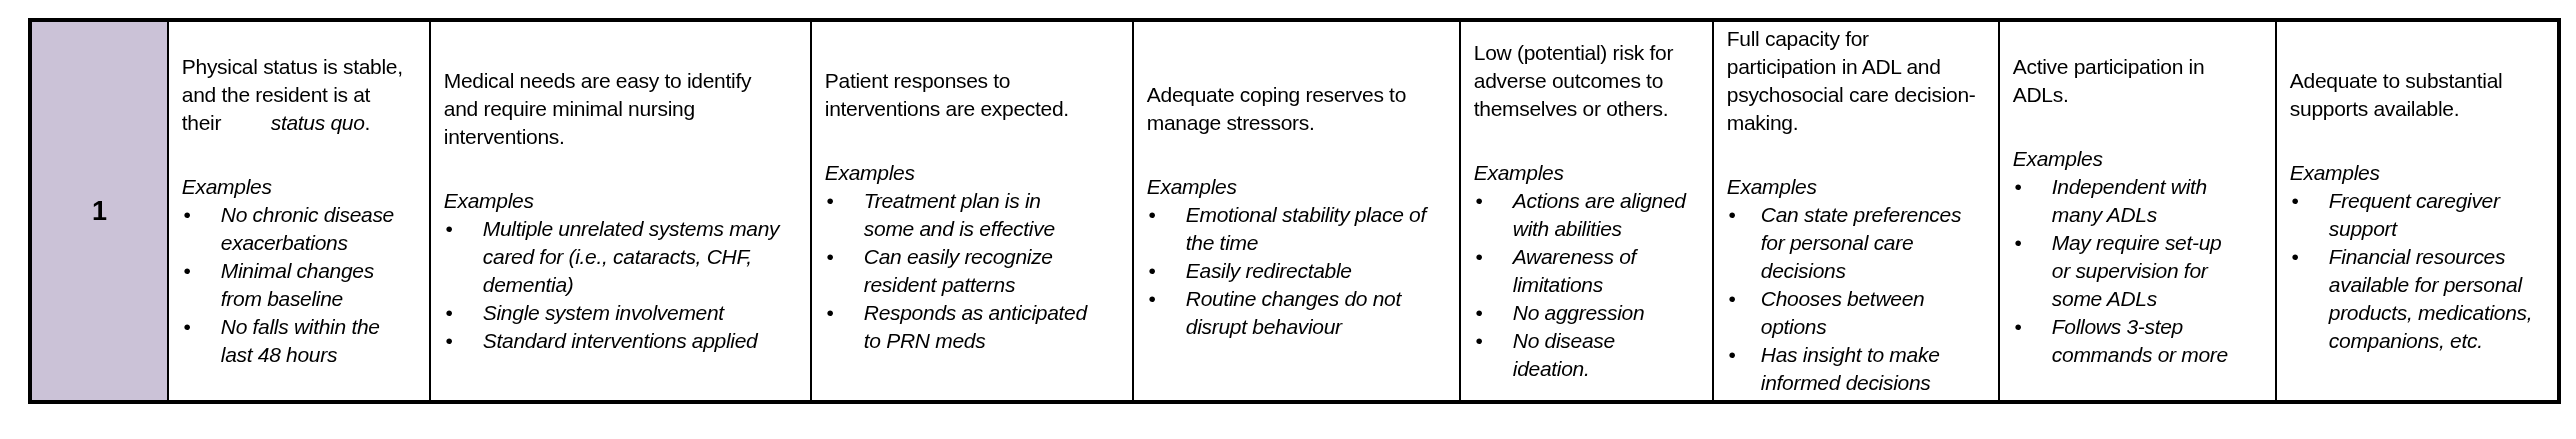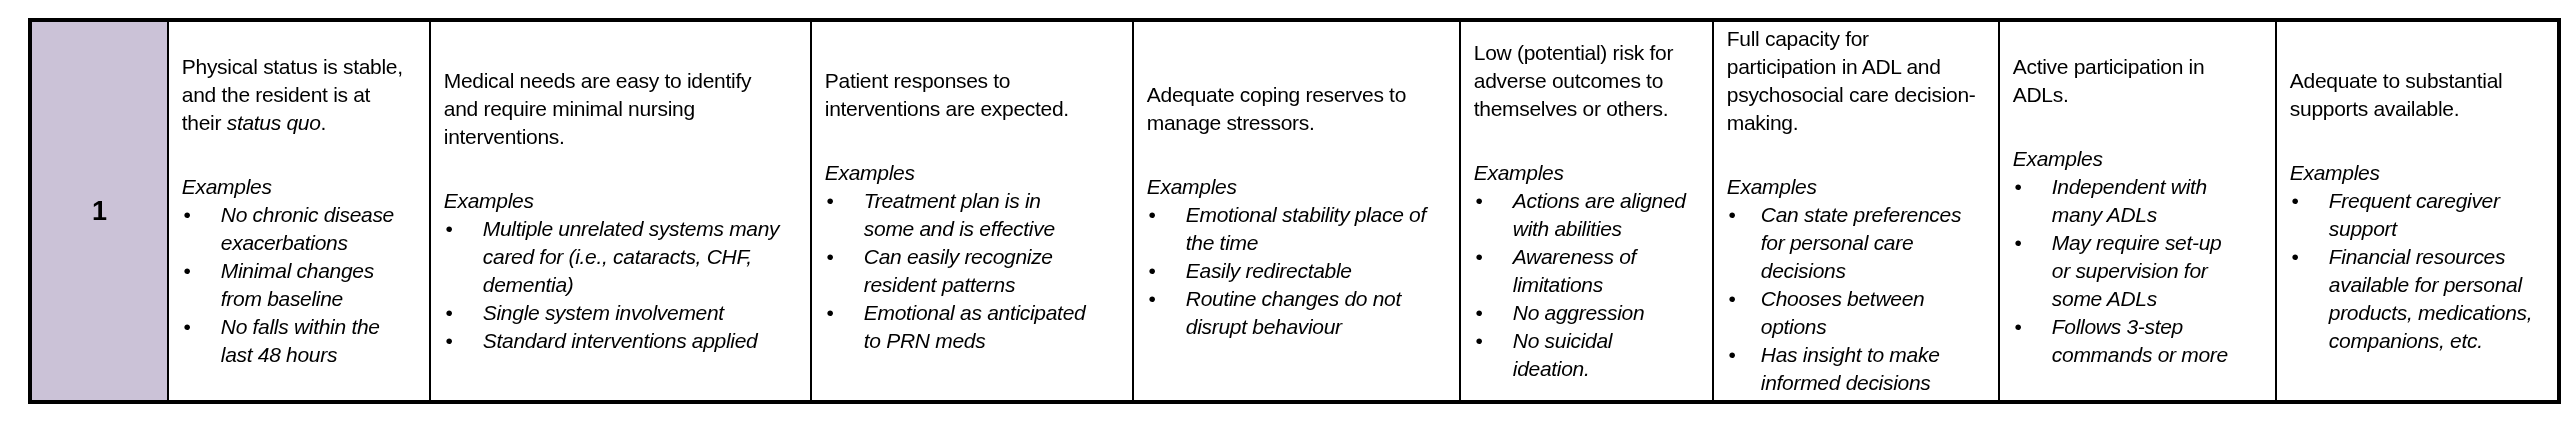--- a/index.html
+++ b/index.html
@@ -52,21 +52,21 @@
   }
   td.desc-cell {
     padding: 1.7px 20.4px 1.7px 12.8px;
     font-size: 21px;
     line-height: 28px;
     letter-spacing: -0.3px;
   }
   .desc {
     margin: 0 0 36px 0;
   }
-  .desc .it { font-style: italic; }
+  .desc .it { font-style: italic; margin-left: 44px; }
   .examples-heading {
     margin: 0;
     font-style: italic;
   }
   .bullets { margin: 0; }
   .bullet {
     display: flex;
     align-items: flex-start;
   }
   .dot {
@@ -157,21 +157,21 @@
                 <div class="bullet">
                   <span class="dot">•</span>
                   <span class="bullet-text">Treatment plan is in some and is effective</span>
                 </div>
                 <div class="bullet">
                   <span class="dot">•</span>
                   <span class="bullet-text">Can easily recognize resident patterns</span>
                 </div>
                 <div class="bullet">
                   <span class="dot">•</span>
-                  <span class="bullet-text">Emotional as anticipated to PRN meds</span>
+                  <span class="bullet-text">Responds as anticipated to PRN meds</span>
                 </div>
               </div>
     </div>
   </td>
 
   <td class="desc-cell dcell-3">
     <div class="cell-inner">
       <p class="desc"><span>Adequate coping reserves to manage stressors.</span></p>
       <p class="examples-heading">Examples</p>
       <div class="bullets">
@@ -203,21 +203,21 @@
                 <div class="bullet">
                   <span class="dot">•</span>
                   <span class="bullet-text">Awareness of limitations</span>
                 </div>
                 <div class="bullet">
                   <span class="dot">•</span>
                   <span class="bullet-text">No aggression</span>
                 </div>
                 <div class="bullet">
                   <span class="dot">•</span>
-                  <span class="bullet-text">No suicidal ideation.</span>
+                  <span class="bullet-text">No disease ideation.</span>
                 </div>
               </div>
     </div>
   </td>
 
   <td class="desc-cell dcell-5">
     <div class="cell-inner">
       <p class="desc"><span>Full capacity for participation in ADL and psychosocial care decision-making.</span></p>
       <p class="examples-heading">Examples</p>
       <div class="bullets">

